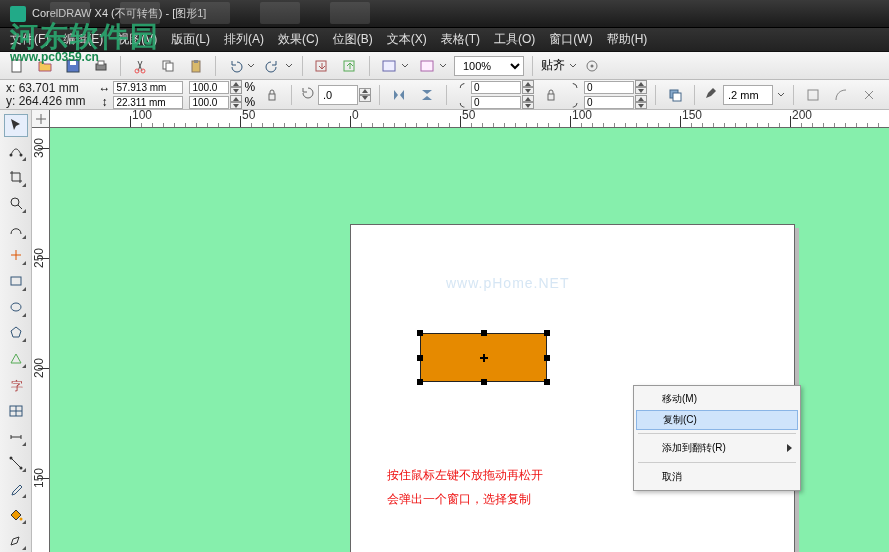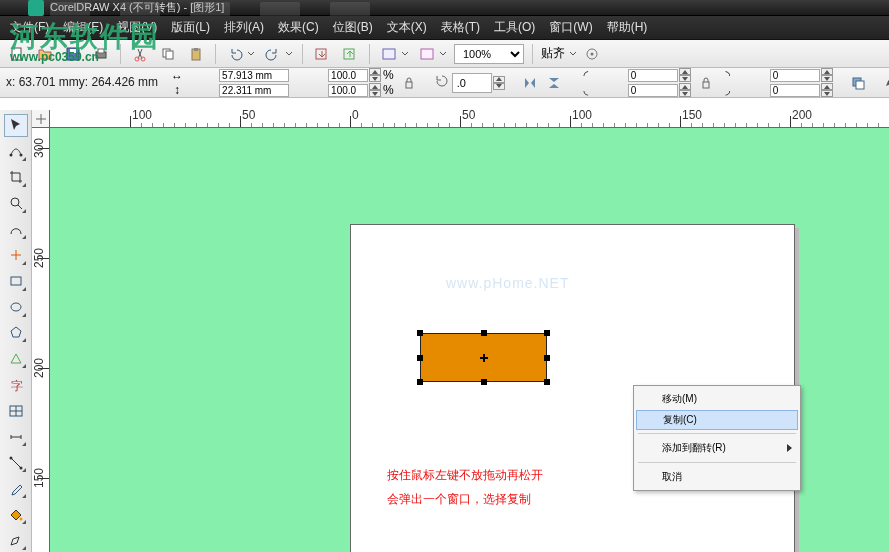--- a/index.html
+++ b/index.html
@@ -1,18 +1,18 @@
 <!DOCTYPE html>
 <html><head>
 <meta charset="utf-8">
 <style>
 * { margin: 0; padding: 0; box-sizing: border-box; font-family: "Microsoft YaHei", SimSun, sans-serif; font-size: 12px; }
 body { background: #fff; width: 889px; height: 552px; overflow: hidden; position: relative; user-select: none; }
 
-.titlebar { height: 16px; background: linear-gradient(#3a3a3a, #1a1a1a); color: #fff; display: flex; align-items: flex-start; padding: 0 28px; border-bottom: 1px solid #000; position: relative; }
+.titlebar { height: 28px; background: linear-gradient(#3a3a3a, #1a1a1a); color: #fff; display: flex; align-items: center; padding: 0 10px; border-bottom: 1px solid #000; position: relative; }
 .titlebar .appicon { width: 16px; height: 16px; margin-right: 6px; background: #2a8; border-radius: 2px; }
 .titlebar .title { font-size: 11px; color: #ddd; }
 .titlebar .ghosts { position: absolute; left: 50px; top: 2px; display: flex; gap: 30px; opacity: .25; }
 .titlebar .ghosts div { width: 40px; height: 22px; background: #888; border-radius: 2px; }
 
 .menubar { height: 24px; background: linear-gradient(#333, #222); color: #e0e0e0; display: flex; align-items: center; padding: 0 10px; gap: 14px; border-bottom: 1px solid #111; position: relative; }
 .menubar .mi { cursor: default; font-size: 12px; }
 .watermark { position: absolute; left: 10px; top: 18px; z-index: 50; pointer-events: none; }
 .watermark .big { font-size: 28px; font-weight: bold; color: #2aa870; opacity: .9; letter-spacing: 2px; font-family: Arial; }
 .watermark .url { font-size: 12px; color: #1a8a50; font-weight: bold; margin-top: -6px; }
@@ -22,25 +22,25 @@
 .tbtn { width: 22px; height: 22px; display: flex; align-items: center; justify-content: center; border: 1px solid transparent; border-radius: 2px; cursor: default; }
 .tbtn svg { width: 16px; height: 16px; }
 .drop { display: flex; align-items: center; }
 .drop .arr { width: 10px; display: flex; justify-content: center; }
 .arr svg { width: 8px; height: 8px; }
 select, input.txt { height: 20px; border: 1px solid #a9a9a9; background: #fff; font-size: 11px; padding: 0 4px; }
 .zoom { width: 70px; }
 .snap { display: flex; align-items: center; gap: 4px; font-size: 12px; }
 
 .propbar { height: 30px; background: linear-gradient(#f7f7f7, #e5e5e5); border-bottom: 1px solid #bbb; display: flex; align-items: center; padding: 0 6px; gap: 6px; }
-.coord { display: flex; flex-direction: row; font-size: 10px; line-height: 13px; color: #222; margin-right: 6px; }
+.coord { display: flex; flex-direction: column; font-size: 10px; line-height: 13px; color: #222; margin-right: 6px; }
 .coord span { white-space: nowrap; }
 .dblfield { display: flex; flex-direction: column; gap: 1px; }
 .dblfield .row { display: flex; align-items: center; gap: 2px; }
-.dblfield input { width: 70px; height: 13px; font-size: 10px; padding: 0 2px; margin-left: 33px; }
+.dblfield input { width: 70px; height: 13px; font-size: 10px; padding: 0 2px; }
 .dblfield .ico { width: 14px; display: flex; justify-content: center; }
 .spin { display: flex; flex-direction: column; margin-left: -1px; }
 .spin div { width: 12px; height: 7px; border: 1px solid #999; background: #eee; display: flex; justify-content: center; align-items: center; }
 .spin svg { width: 6px; height: 4px; }
 .pcfield input { width: 40px; }
 .unitfield input { width: 50px; }
 .angfield { display: flex; align-items: center; gap: 2px; }
 .angfield input { width: 40px; height: 20px; }
 
 .work { position: absolute; left: 0; top: 110px; right: 0; bottom: 0; background: #fff; display: flex; }

